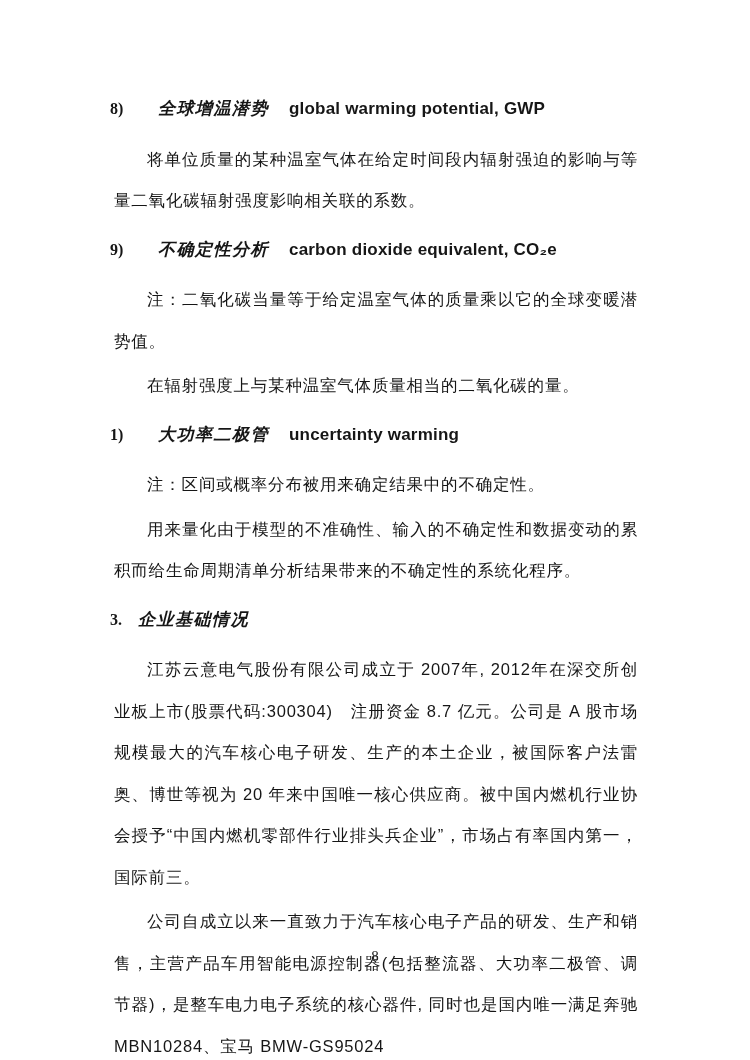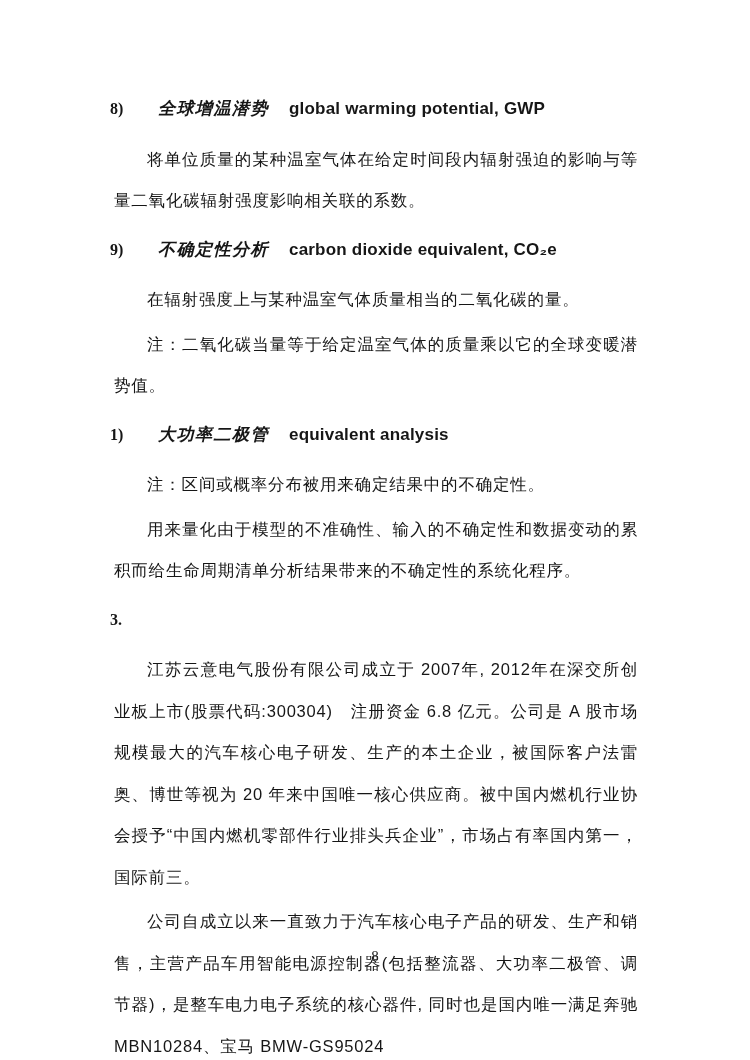--- a/index.html
+++ b/index.html
@@ -66,37 +66,38 @@
     </div>
     <p class="para">将单位质量的某种温室气体在给定时间段内辐射强迫的影响与等量二氧化碳辐射强度影响相关联的系数。</p>
   </section>
 
   <section>
     <div class="heading">
       <span class="num">9)</span>
       <span class="zh">不确定性分析</span>
       <span class="en">carbon dioxide equivalent, CO₂e</span>
     </div>
+    <p class="para note">注：二氧化碳当量等于给定温室气体的质量乘以它的全球变暖潜势值。</p>
     <p class="para">在辐射强度上与某种温室气体质量相当的二氧化碳的量。</p>
-    <p class="para note">注：二氧化碳当量等于给定温室气体的质量乘以它的全球变暖潜势值。</p>
   </section>
 
   <section>
     <div class="heading">
       <span class="num">1)</span>
       <span class="zh">大功率二极管</span>
-      <span class="en">equivalent analysis</span>
+      <span class="en">uncertainty warming</span>
     </div>
     <p class="para note">注：区间或概率分布被用来确定结果中的不确定性。</p>
     <p class="para">用来量化由于模型的不准确性、输入的不确定性和数据变动的累积而给生命周期清单分析结果带来的不确定性的系统化程序。</p>
   </section>
 
   <section>
     <div class="heading chapter-heading">
       <span class="num">3.</span>
+      <span class="zh">企业基础情况</span>
     </div>
-    <p class="para">江苏云意电气股份有限公司成立于 2007年, 2012年在深交所创业板上市(股票代码:300304)　注册资金 6.8 亿元。公司是 A 股市场规模最大的汽车核心电子研发、生产的本土企业，被国际客户法雷奥、博世等视为 20 年来中国唯一核心供应商。被中国内燃机行业协会授予“中国内燃机零部件行业排头兵企业”，市场占有率国内第一，国际前三。</p>
+    <p class="para">江苏云意电气股份有限公司成立于 2007年, 2012年在深交所创业板上市(股票代码:300304)　注册资金 8.7 亿元。公司是 A 股市场规模最大的汽车核心电子研发、生产的本土企业，被国际客户法雷奥、博世等视为 20 年来中国唯一核心供应商。被中国内燃机行业协会授予“中国内燃机零部件行业排头兵企业”，市场占有率国内第一，国际前三。</p>
     <p class="para">公司自成立以来一直致力于汽车核心电子产品的研发、生产和销售，主营产品车用智能电源控制器(包括整流器、大功率二极管、调节器)，是整车电力电子系统的核心器件, 同时也是国内唯一满足奔驰 MBN10284、宝马 BMW-GS95024</p>
   </section>
 
   <div class="page-number">8</div>
 
 </div>
 
 </body></html>

